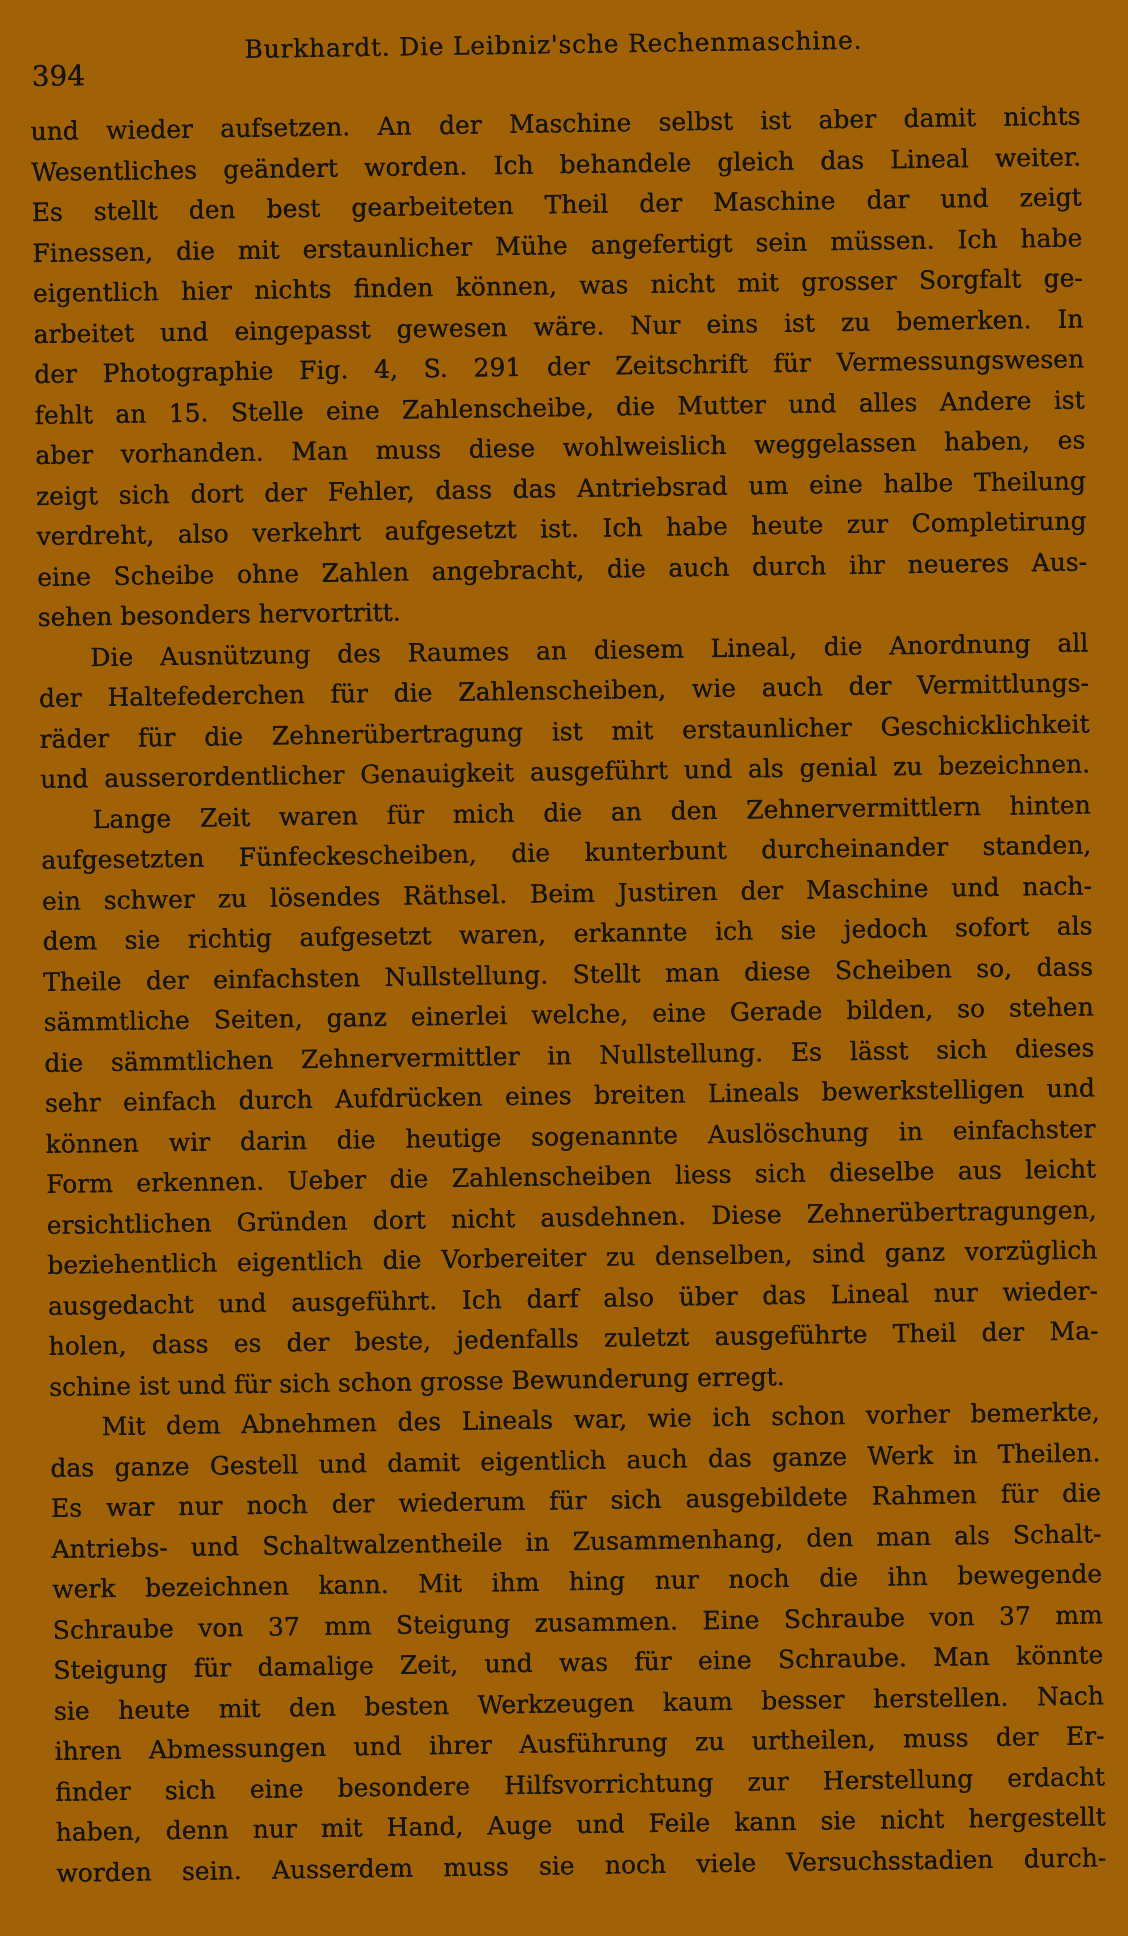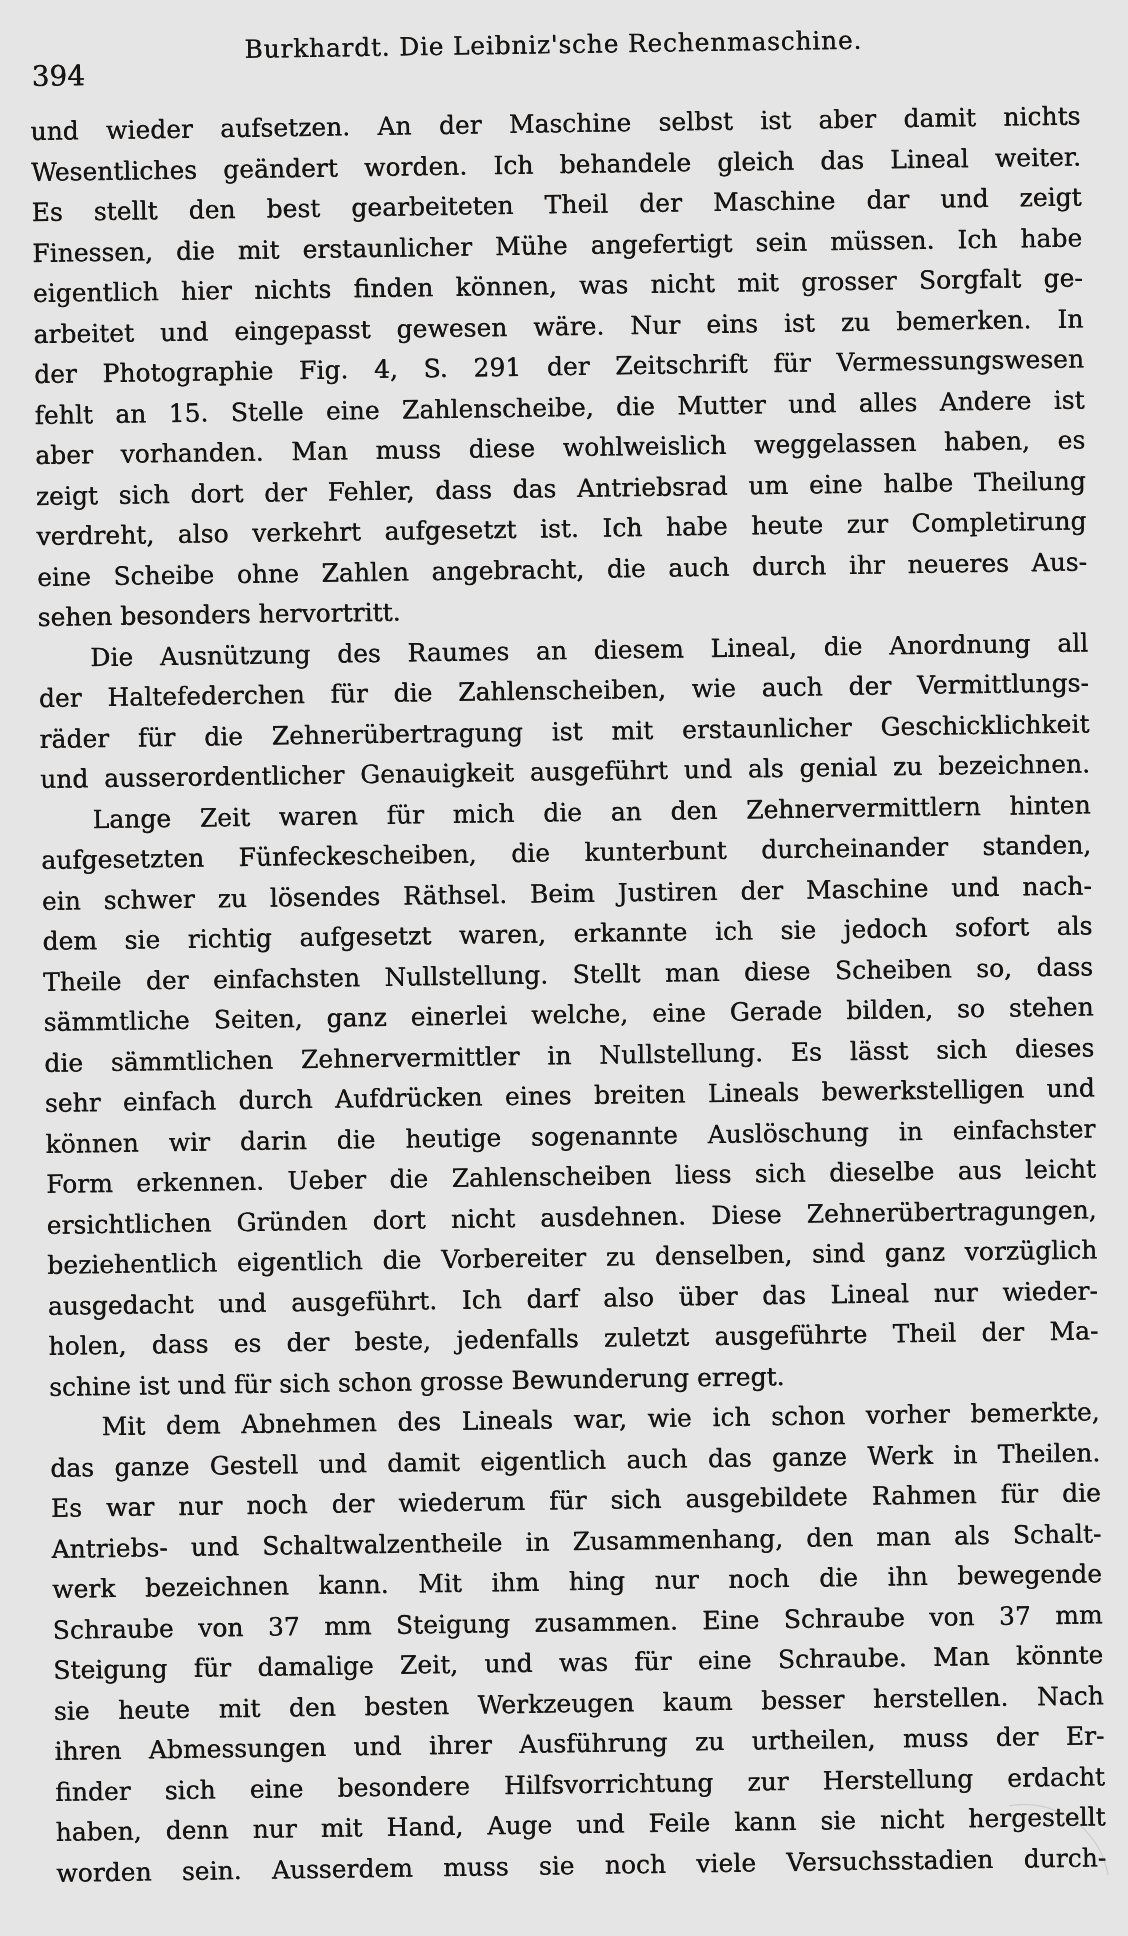--- a/index.html
+++ b/index.html
@@ -4,21 +4,21 @@
 <style>
   html, body {
     margin: 0;
     padding: 0;
     background: #ffffff;
   }
   .page {
     position: relative;
     width: 1128px;
     height: 1936px;
-    background: #e5e5e5;
+    background: #a16207;
     overflow: hidden;
     font-family: "DejaVu Serif", "Liberation Serif", serif;
     color: #171513;
   }
   .scan-tilt {
     position: absolute;
     left: 0; top: 0; right: 0; bottom: 0;
     transform: rotate(-0.85deg);
     transform-origin: 50% 40%;
   }

